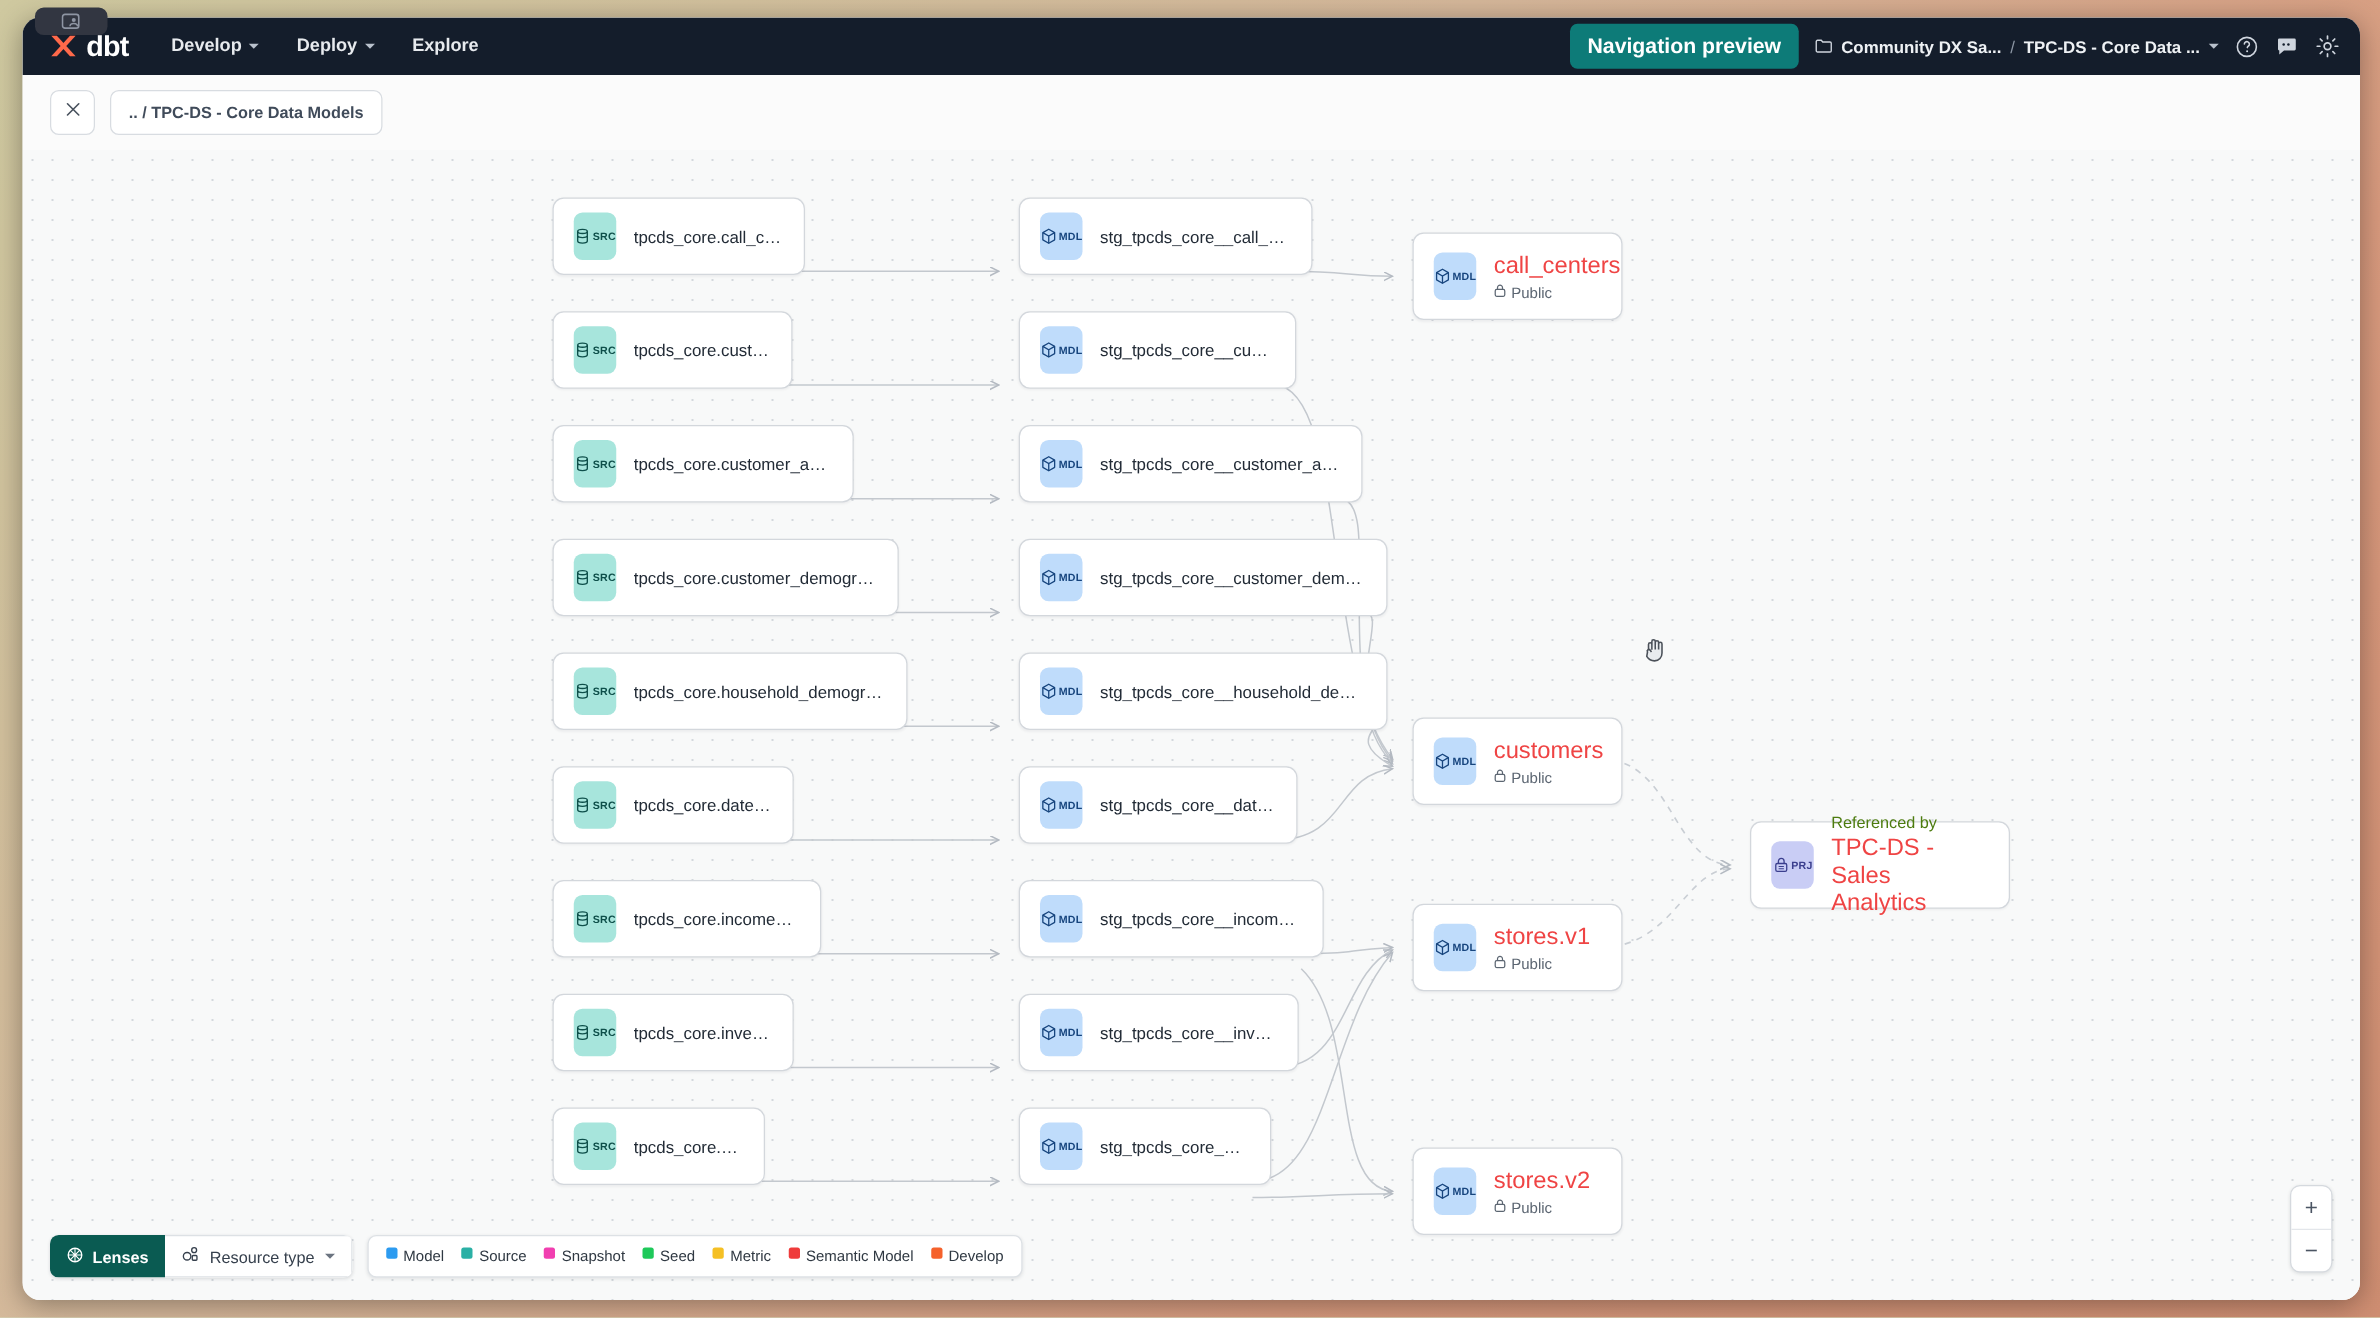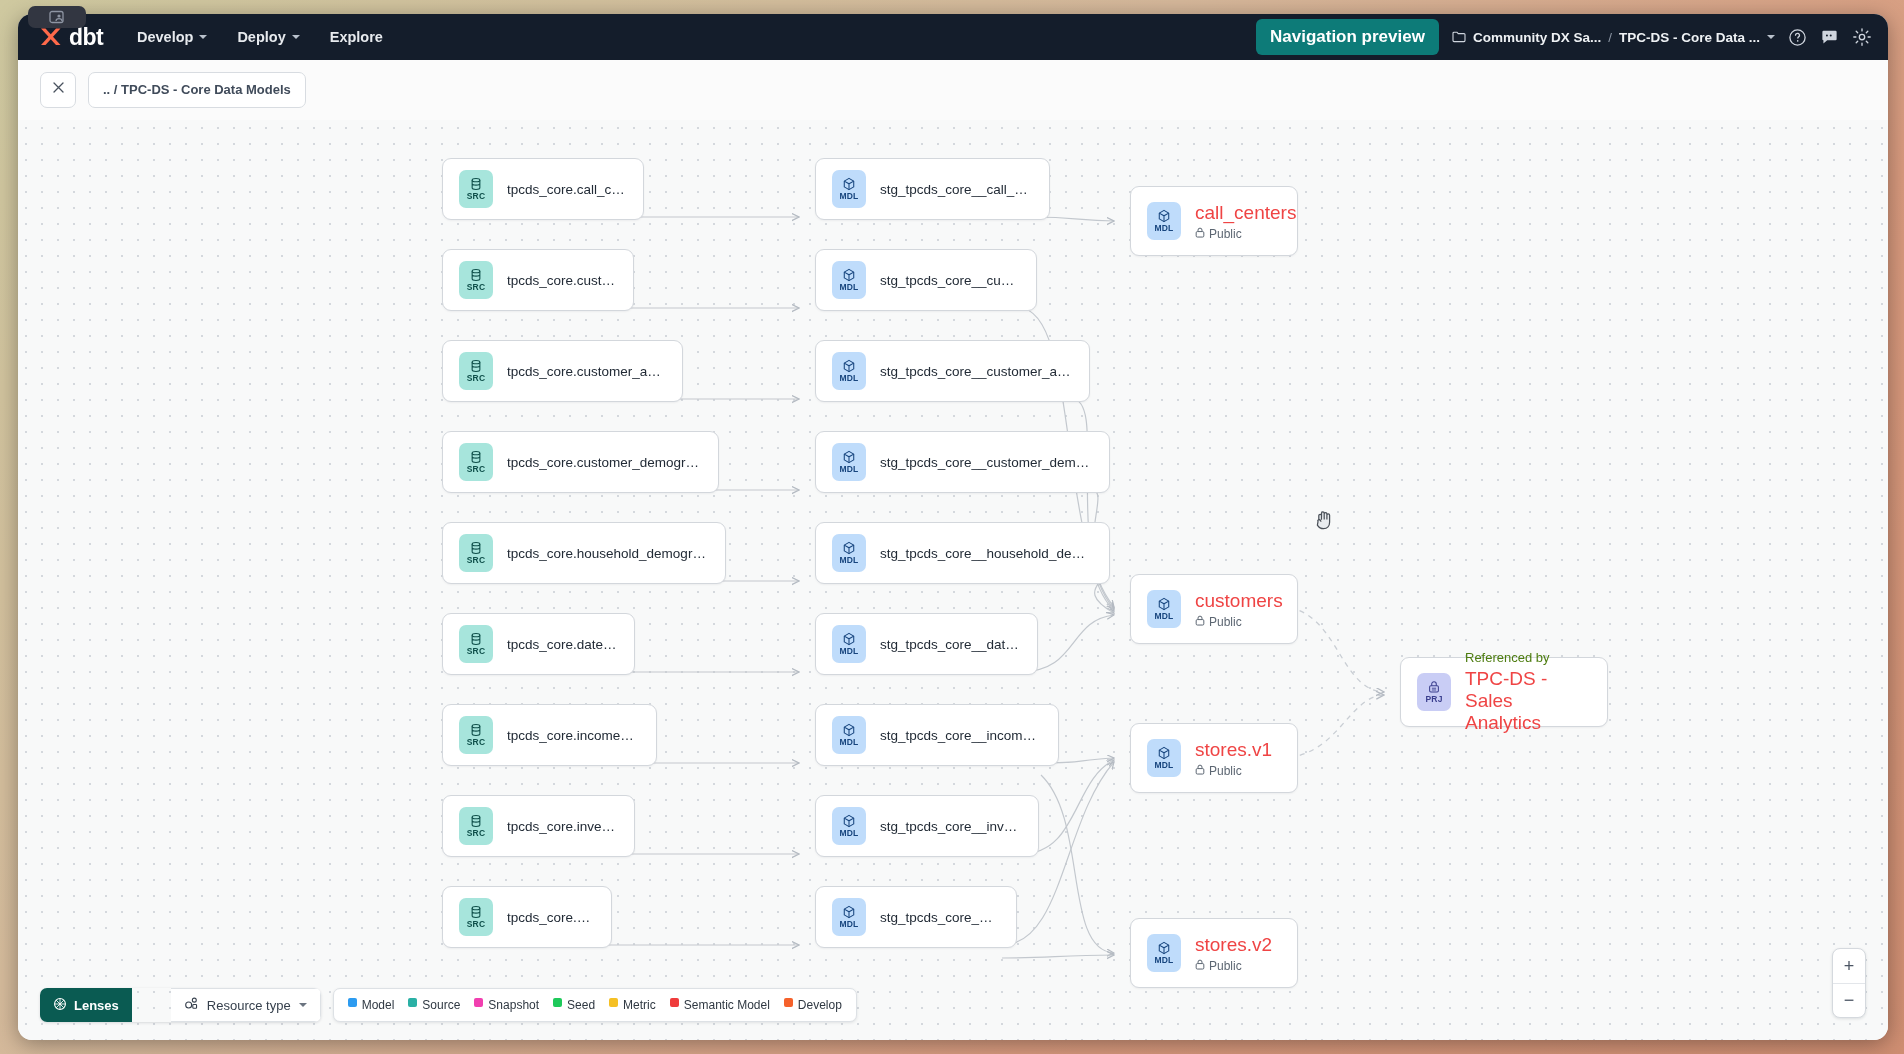--- a/index.html
+++ b/index.html
@@ -90,39 +90,39 @@
   }
   .edges { position:absolute; left:0; top:0; width:100%; height:100%; pointer-events:none; }
   .node {
     position:absolute; background:#fff; border:1px solid #d3d7dc; border-radius:9px;
     display:flex; align-items:center; padding:0 16px; gap:14px;
     box-shadow: 0 1px 2px rgba(20,29,43,.05);
     cursor:pointer;
   }
   .badge {
     width:34px;height:38px;border-radius:7px;
-    display:flex;flex-direction:column;align-items:center;justify-content:center;gap:1px;
+    display:flex;flex-direction:row;align-items:center;justify-content:center;gap:1px;
     flex:0 0 auto;
   }
   .badge .lab { font-size:8.5px; font-weight:700; letter-spacing:.2px; line-height:1; }
   .badge-src { background:#a7e5dc; }
   .badge-src .lab { color:#0e4f4a; }
   .badge-mdl { background:#bfdcfb; }
   .badge-mdl .lab { color:#17457e; }
   .badge-prj { background:#c9cdf5; }
   .badge-prj .lab { color:#3b3f8e; }
   .node-body { display:flex; flex-direction:column; gap:3px; min-width:0; }
   .node-title { font-size:13.5px; color:#222b36; white-space:nowrap; overflow:hidden; text-overflow:ellipsis; }
   .node-sub { font-size:12px; color:#5c6672; display:flex; align-items:center; gap:4px; white-space:nowrap;}
   .node-over { font-size:13px; color:#4d7c0f; }
   .node-main { font-size:19px; color:#ef4444; }
   .cursor-hand { position:absolute; pointer-events:none; }
   
   .bottombar { position:absolute; left:22px; bottom:18px; display:flex; align-items:center; gap:12px; z-index:8; }
-  .lenses-group { display:flex; height:34px; border-radius:7px; overflow:hidden; box-shadow:0 1px 3px rgba(20,29,43,.14);gap:39px; }
+  .lenses-group { display:flex; height:34px; border-radius:7px; overflow:hidden; box-shadow:0 1px 3px rgba(20,29,43,.14); }
   .lenses-btn { background:#0a5b52; color:#fff; display:flex;align-items:center;gap:7px;padding:0 13px;font-size:13px;font-weight:600;cursor:pointer;}
   .restype-btn { background:#fff; color:#36404d; display:flex;align-items:center;gap:8px;padding:0 13px;font-size:13px;font-weight:500;cursor:pointer;border:1px solid #dde1e5;border-left:none;}
   .legend { height:34px;background:#fff;border:1px solid #dde1e5;border-radius:7px;display:flex;align-items:center;gap:14px;padding:0 14px;box-shadow:0 1px 3px rgba(20,29,43,.10);}
   .legend-item { display:flex;align-items:flex-start;gap:5px;font-size:12px;color:#2f3842;white-space:nowrap;}
   .swatch { width:9px;height:9px;border-radius:2px;flex:0 0 auto; }
   .zoomctl { position:absolute; right:22px; bottom:22px; width:34px; background:#fff;border:1px solid #d5d9de;border-radius:8px;overflow:hidden;z-index:8;box-shadow:0 1px 3px rgba(20,29,43,.12);}
   .zoombtn { height:34px;display:flex;align-items:center;justify-content:center;font-size:18px;color:#4b5563;cursor:pointer;}
   .zoombtn + .zoombtn { border-top:1px solid #e3e6ea; }
   .notch { position:absolute; left:28px; top:6px; width:58px; height:22px; background:#323641; border-radius:7px; z-index:30; display:flex;align-items:center;justify-content:center;}
 </style>

